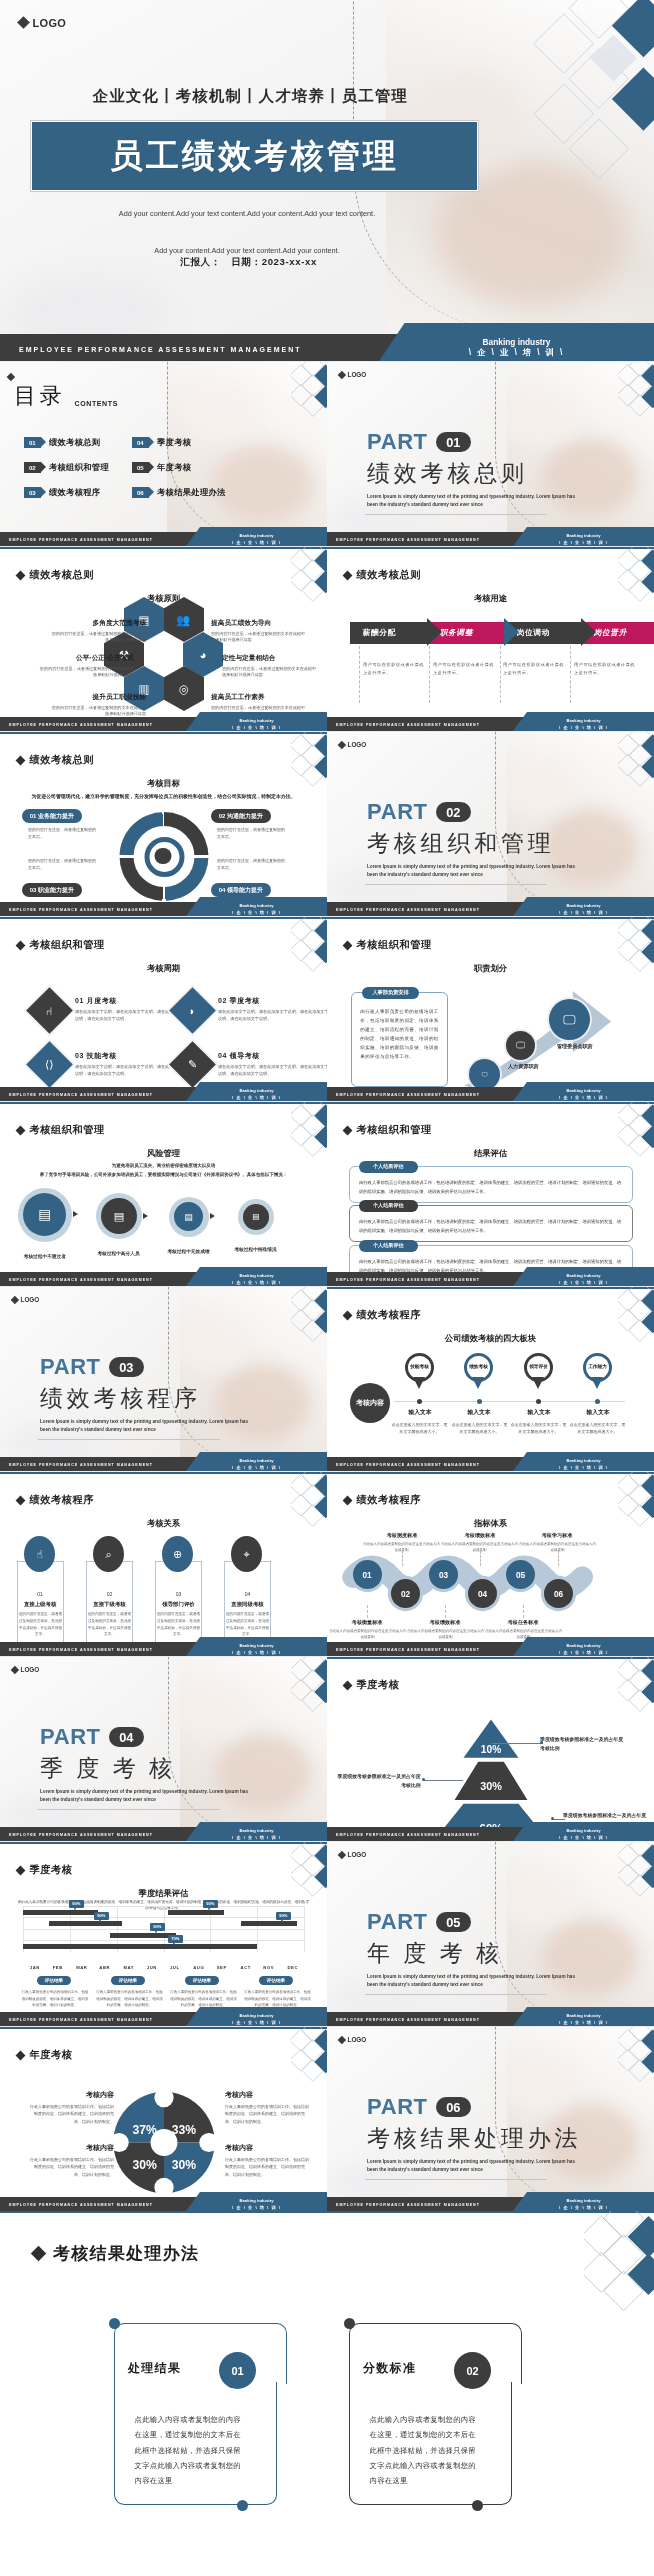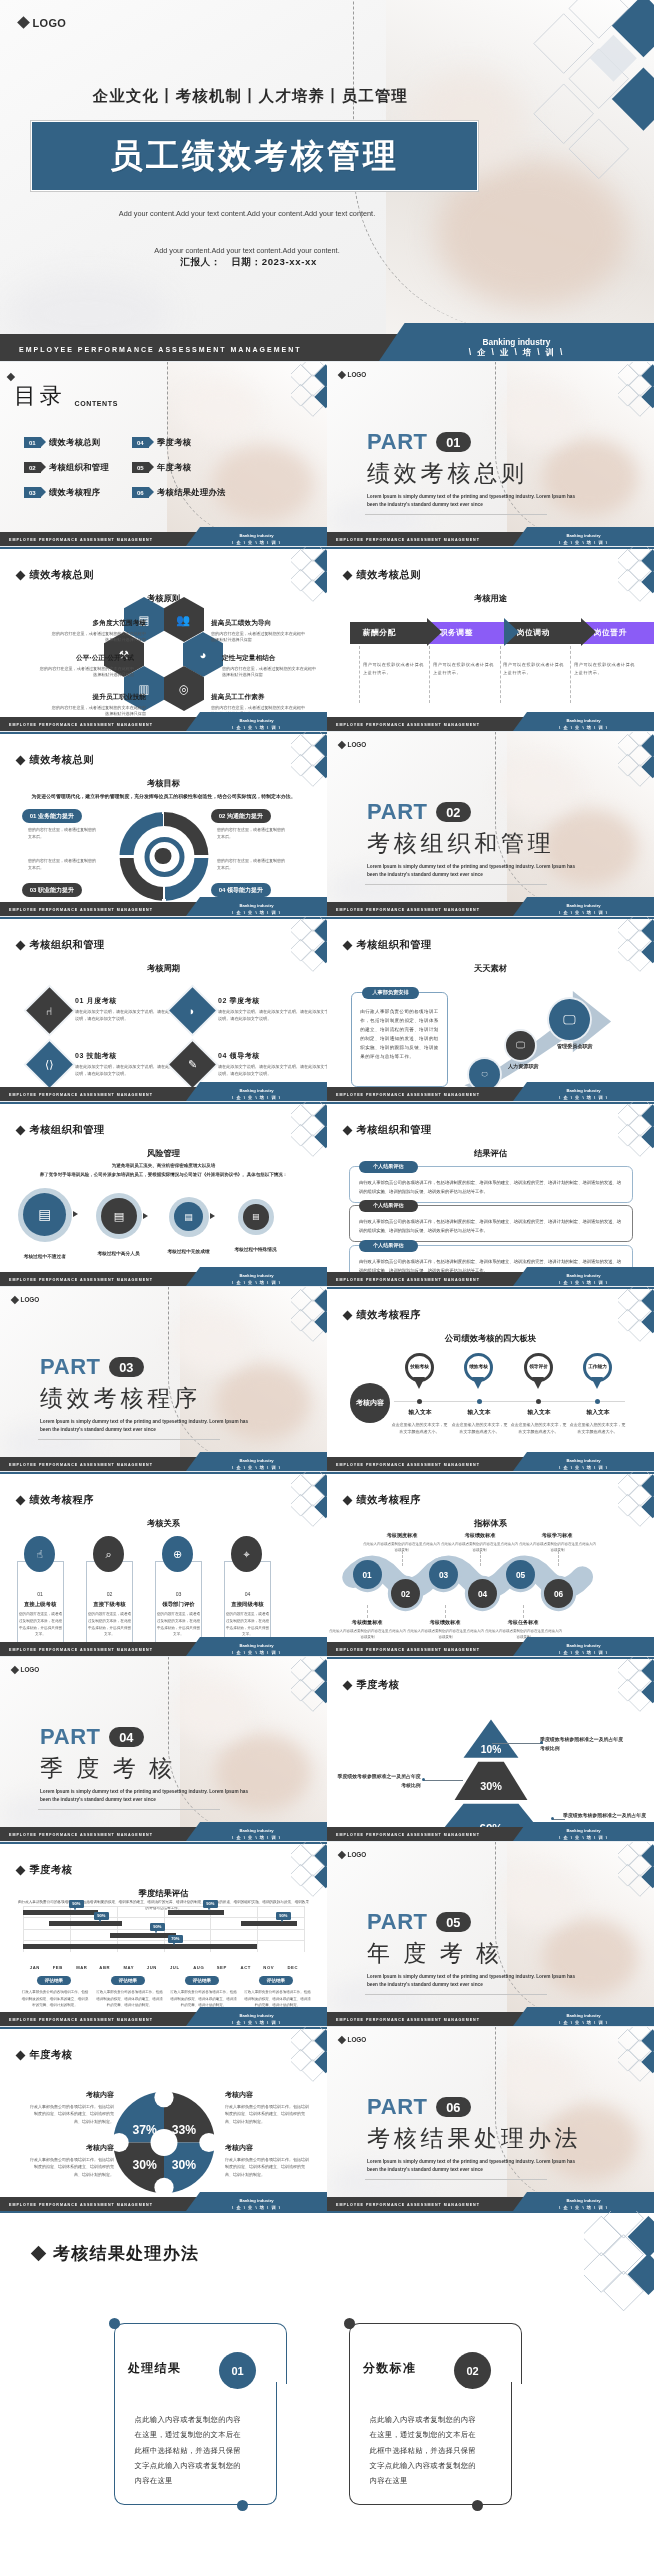--- a/index.html
+++ b/index.html
@@ -94,21 +94,21 @@
   .hex.dk{background:#3d3d3d;}
   .hexlab{position:absolute;width:96px;}
   .hexlab .h{font-size:6.7px;font-weight:700;color:#1f1f1f;margin-bottom:2.6px;}
   .hexlab .p{font-size:4.1px;color:#555;line-height:1.6;}
   .hexlab.r{text-align:left;}
   .hexlab.l{text-align:right;}
 
   
   .arrows{position:absolute;left:23px;top:75px;display:flex;}
   .arw{position:relative;height:22px;width:77px;background:#3d3d3d;display:flex;align-items:center;padding-left:12.8px;color:#fff;font-size:7.7px;font-weight:700;letter-spacing:0.6px;}
-  .arw.bl{background:#8b5cf6;}
+  .arw.bl{background:#be185d;font-style:italic;}
   .arw::after{content:"";position:absolute;right:-15.3px;top:-3.8px;border-left:15.3px solid currentColor;border-top:14.7px solid transparent;border-bottom:14.7px solid transparent;z-index:2;}
   .arw.dk::after{color:#3d3d3d;}
   .arw.bl::after{color:#336285;}
   .arwcap{position:absolute;top:114px;width:64px;font-size:4.1px;color:#444;line-height:1.9;letter-spacing:0.6px;}
   .vline{position:absolute;top:99px;width:0;height:57px;border-left:0.6px dashed #bbb;}
 
   
   .ring{position:absolute;left:50%;top:80px;transform:translateX(-50%);width:89px;height:89px;border-radius:50%;
         background:conic-gradient(#3d3d3d 0deg 88deg,#fff 88deg 92deg,#336285 92deg 178deg,#fff 178deg 182deg,#3d3d3d 182deg 268deg,#fff 268deg 272deg,#336285 272deg 358deg,#fff 358deg 360deg);}
   .ring::after{content:"";position:absolute;left:14px;top:14px;width:61px;height:61px;border-radius:50%;background:#fff;}
@@ -604,21 +604,21 @@
         </g>
  <g fill="#336285">
           <rect x="42" y="18" width="25" height="25" transform="rotate(45 54 30)"></rect>
           <rect x="42" y="51" width="25" height="25" transform="rotate(45 54 63)"></rect>
         </g>
       </svg>
  <div class="sl-title">
         <div class="dia"></div>
  <div class="t">考核组织和管理</div>
       </div>
- <div class="sl-sub">天天素材</div>
+ <div class="sl-sub">职责划分</div>
  <svg style="position:absolute;left:131px;top:61px;" width="185" height="112" viewBox="0 0 290 175">
   <path d="M10 168 C60 150 120 100 180 55 L180 20 L240 68 L180 116 L180 86 C130 120 75 160 30 176 Z" fill="#a9bccd" opacity=".85"></path>
       </svg>
  <div class="dutybox">
   <div class="cap">人事部负责安排</div>
   <div class="bd">由行政人事部负责公司的各项培训工作，包括培训制度的拟定、培训体系的建立、培训流程的完善、培训计划的制定、培训通知的发送、培训的组织实施、培训的跟踪与反馈、培训效果的评估与总结等工作。</div>
       </div>
  <div class="node" style="left:142px;top:142px;width:31px;height:31px;background:#336285;font-size:5.8px;">
         <span>🖵</span>
       </div>

